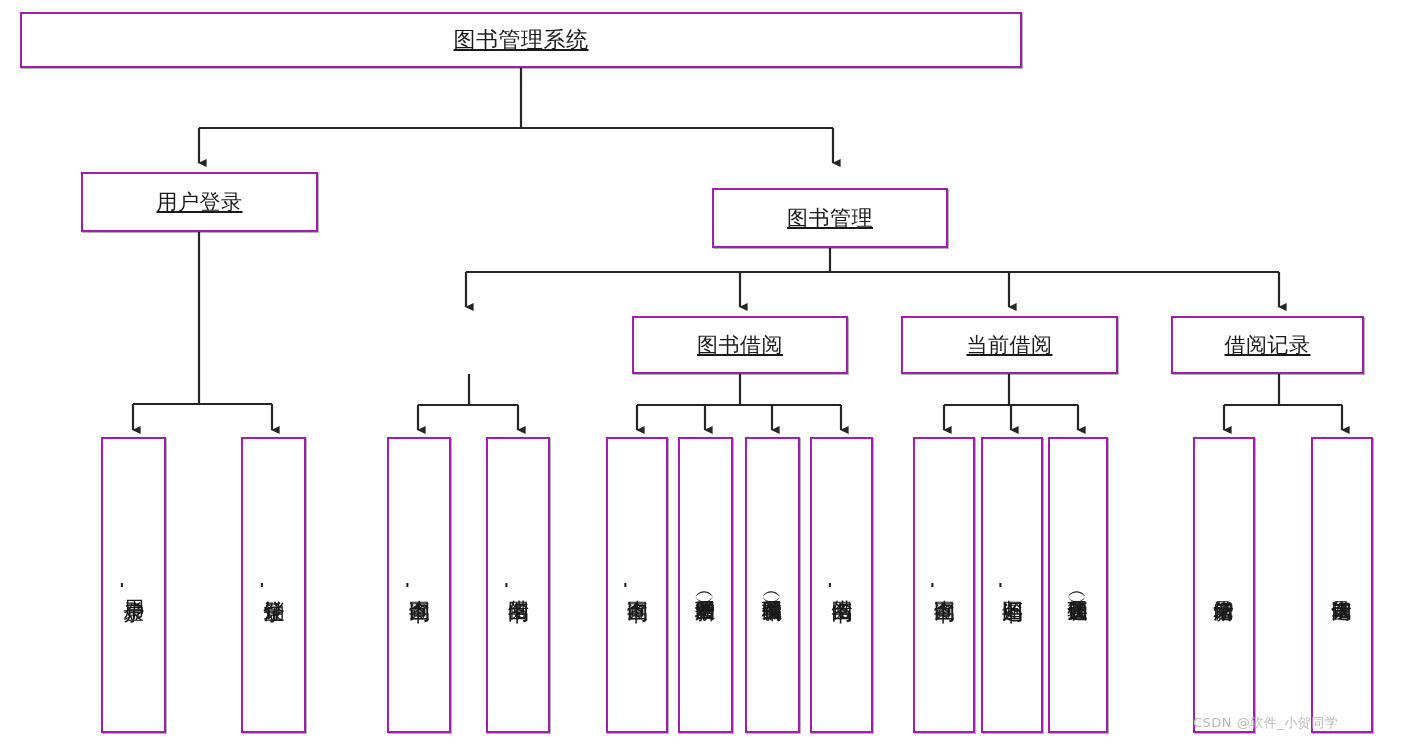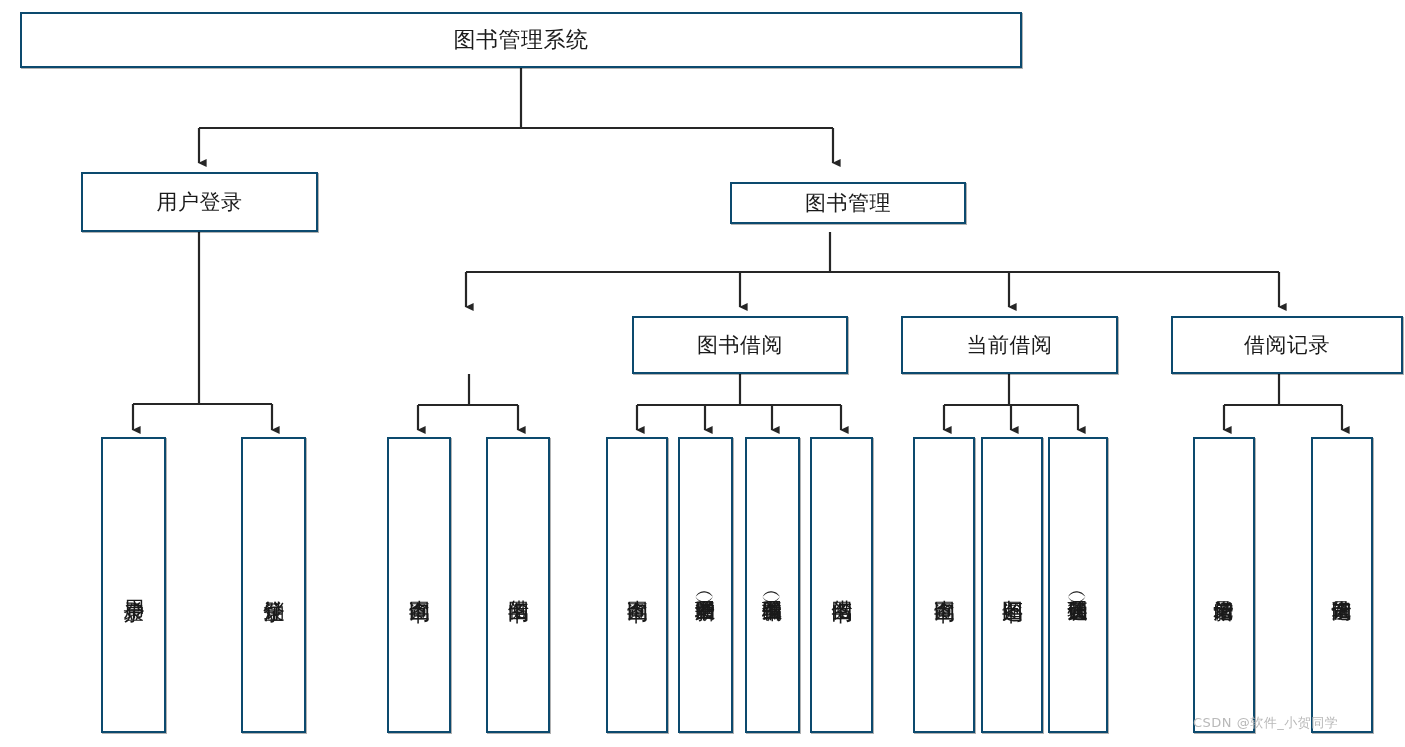--- a/index.html
+++ b/index.html
@@ -22,28 +22,29 @@
     position: absolute;
     left: 0;
     top: 0;
     width: 1405px;
     height: 747px;
     pointer-events: none;
   }
   .node {
     position: absolute;
     box-sizing: border-box;
-    border: 2px solid #0c4a6e;
+    border: 2px solid #a21caf;
     background: #ffffff;
     display: flex;
     align-items: center;
     justify-content: center;
     text-align: right;
     color: #1a1a1a;
     box-shadow: 1px 1px 0 rgba(0,0,0,0.30);
+    text-decoration: underline;
   }
   .node .label {
     display: block;
     line-height: 1.15;
     letter-spacing: 0.5px;
   }
   .node.h .label {
     font-size: 21px;
   }
   .node.root .label {
@@ -133,31 +134,31 @@
     </g>
   </svg>
 
   <div class="node root h" style="left:20px; top:12px; width:1002px; height:56px;">
     <span class="label">图书管理系统</span>
   </div>
 
   <div class="node h" style="left:81px; top:172px; width:237px; height:60px;">
     <span class="label">用户登录</span>
   </div>
-  <div class="node h" style="left:712px; top:182px; width:236px; height:42px;margin-left:18px;">
+  <div class="node h" style="left:712px; top:188px; width:236px; height:60px;">
     <span class="label">图书管理</span>
   </div>
 
   <div class="node h" style="left:632px; top:316px; width:216px; height:58px;">
     <span class="label">图书借阅</span>
   </div>
   <div class="node h" style="left:901px; top:316px; width:217px; height:58px;">
     <span class="label">当前借阅</span>
   </div>
-  <div class="node h" style="left:1171px; top:316px; width:232px; height:58px;">
+  <div class="node h" style="left:1171px; top:316px; width:193px; height:58px;">
     <span class="label">借阅记录</span>
   </div>
 
   <div class="node v" style="left:101px; top:437px; width:65px; height:296px;">
     <span class="label">用户登录</span>
   </div>
   <div class="node v" style="left:241px; top:437px; width:65px; height:296px;">
     <span class="label">注销登录</span>
   </div>
 

